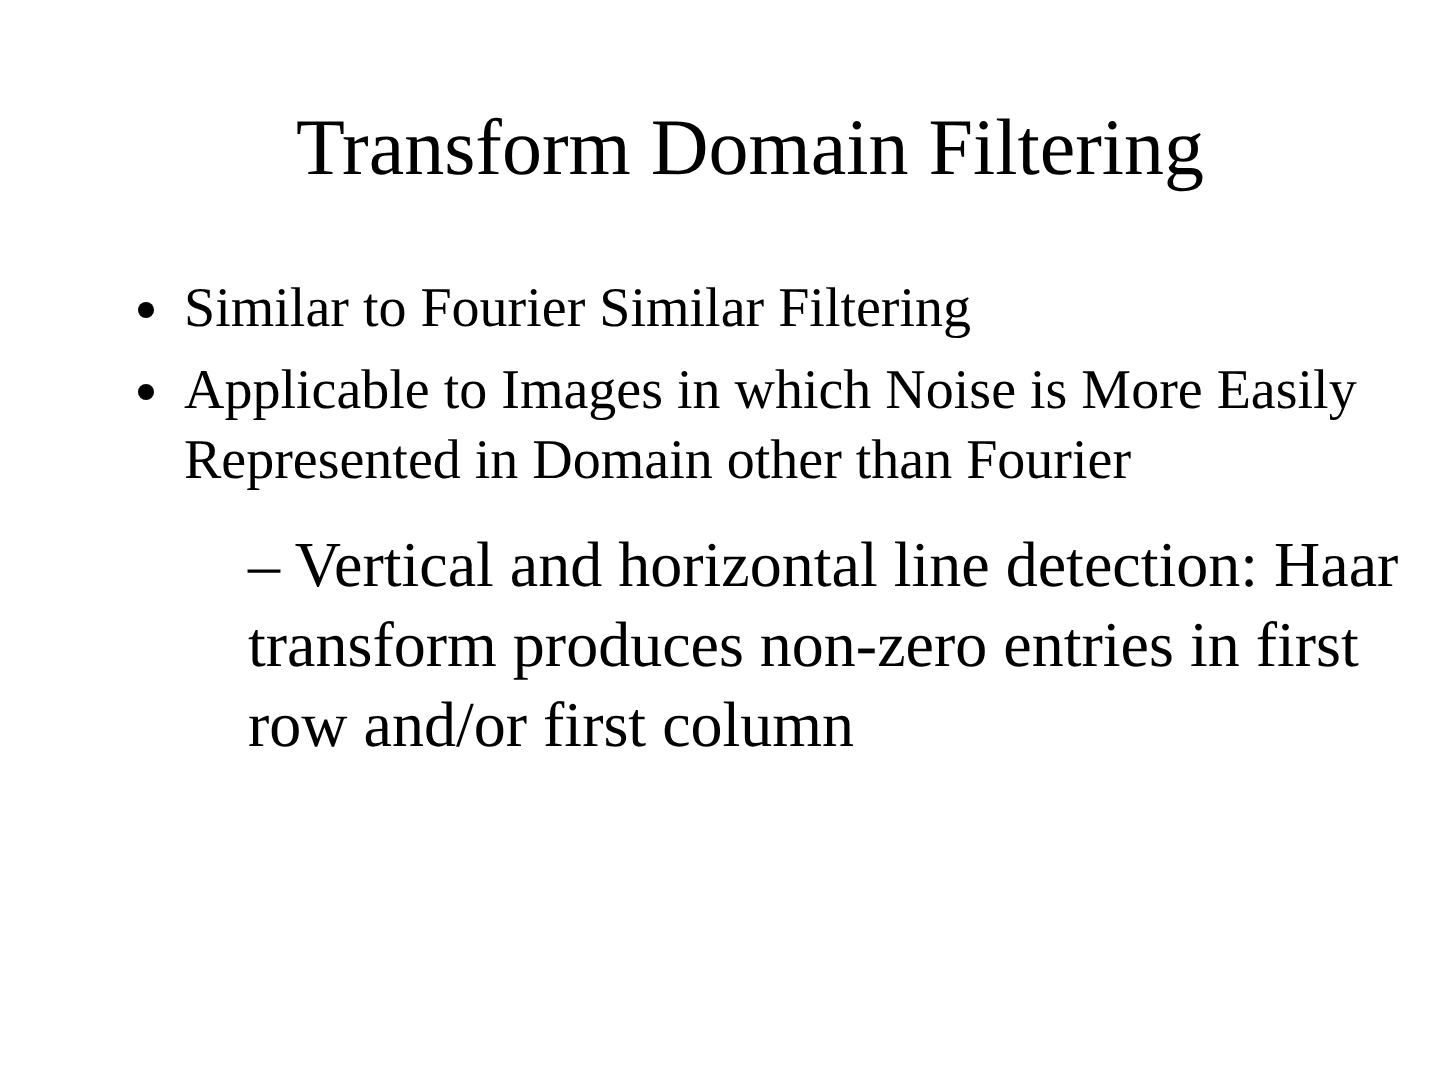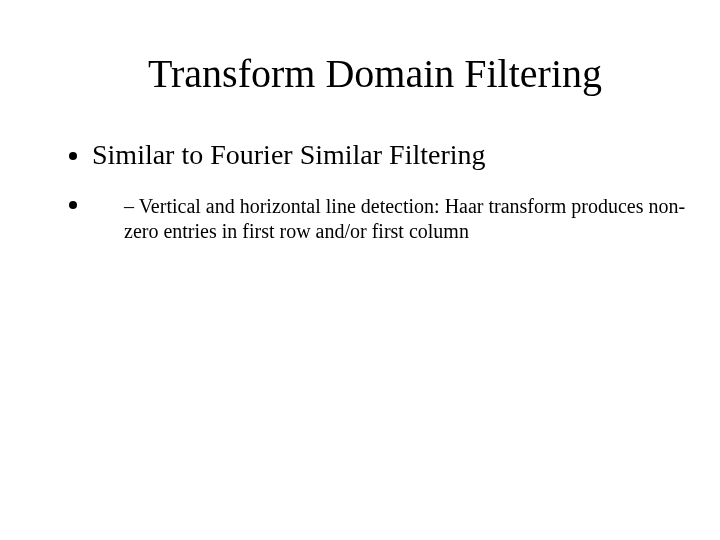--- a/index.html
+++ b/index.html
@@ -30,33 +30,34 @@
     font-size: 28px;
     line-height: 1.25;
   }
   ul.level1 > li {
     margin-bottom: 6px;
   }
   ul.level2 {
     list-style: none;
     margin: 14px 0 0 0;
     padding-left: 32px;
-    font-size: 20px;
+    font-size: 32px;
     line-height: 1.25;
   }
   ul.level2 > li::before {
     content: "– ";
   }
 </style>
 </head>
 <body>
 
 <div class="slide">
   <div class="title">Transform Domain Filtering</div>
   <ul class="level1">
     <li>Similar to Fourier Similar Filtering</li>
     <li>
+      <span>Applicable to Images in which Noise is More Easily Represented in Domain other than Fourier</span>
       <ul class="level2">
         <li>Vertical and horizontal line detection:  Haar transform produces non-zero entries in first row and/or first column</li>
       </ul>
     </li>
   </ul>
 </div>
 
 </body></html>

